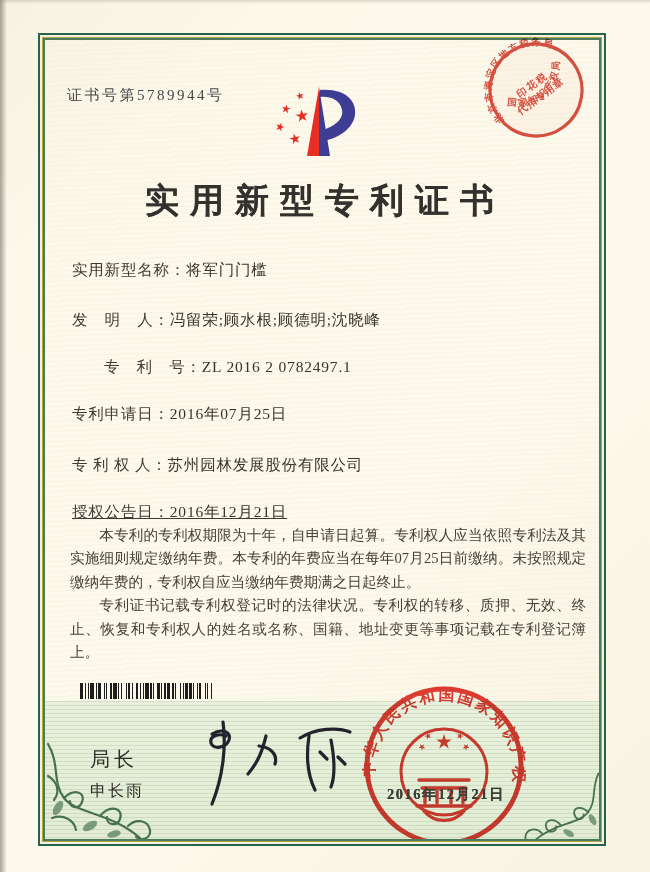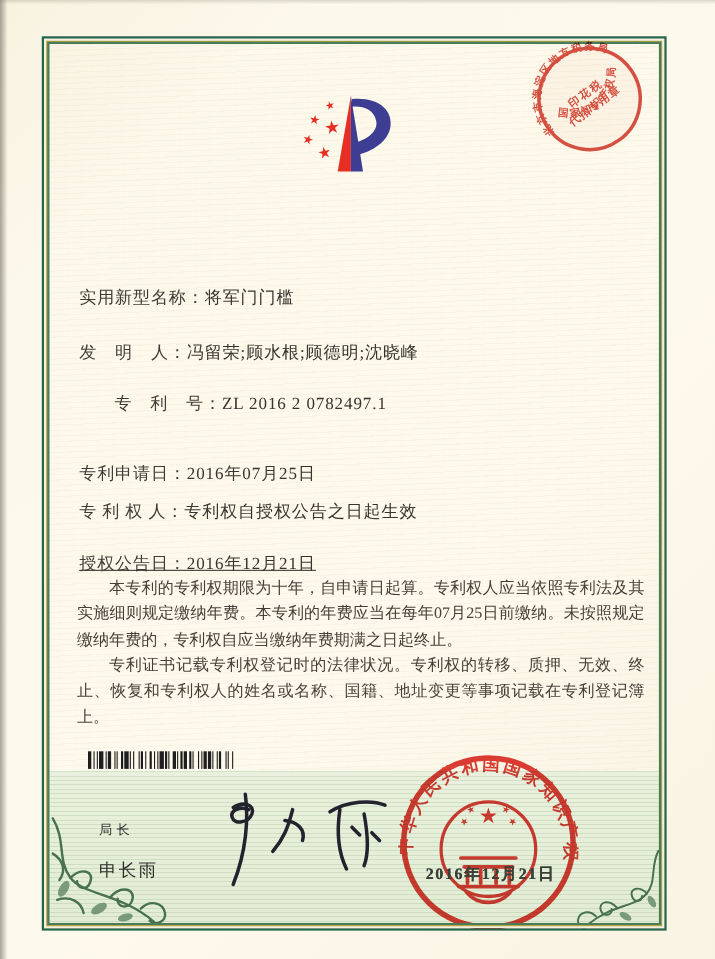--- a/index.html
+++ b/index.html
@@ -38,31 +38,31 @@
 
   .logo{position:absolute; left:271px; top:84px; width:96px; height:78px; z-index:2;}
 
   .title{
     position:absolute; left:0; right:0; top:178px; text-align:center;
     font-size:34px; font-weight:bold; letter-spacing:11px; color:#33312e; z-index:2;
     text-shadow:0 0 .5px #55504a;
   }
 
   .field{position:absolute; left:72px; font-size:15.5px; letter-spacing:.8px; color:#3d3a35; z-index:2; white-space:nowrap;}
-  .f0{top:260px;} .f1{top:310px;} .f2{top:357px;margin-left:32px;} .f3{top:420px;text-align:right;} .f4{top:455px;} .f5{top:502px;text-decoration:underline;}
+  .f0{top:260px;} .f1{top:310px;} .f2{top:357px;margin-left:32px;} .f3{top:404px;text-align:right;} .f4{top:455px;} .f5{top:502px;text-decoration:underline;}
   .field .lab{color:#3f3c37;} .field .val{color:#38342e;}
 
   .paras{position:absolute; left:70px; top:524px; width:516px; z-index:2;
     font-size:14.6px; line-height:23.4px; text-align:justify; color:#453f37;}
   .paras p{margin:0; text-indent:2em;}
 
   .barcode{position:absolute; left:80px; top:683px; width:164px; height:16px; display:flex; z-index:3;}
   .barcode div{height:100%;}
 
-  .sig-role{position:absolute; left:90px; top:746px; font-size:12px; letter-spacing:4px; color:#2e2c28; z-index:3;
+  .sig-role{position:absolute; left:90px; top:746px; font-size:20px; letter-spacing:4px; color:#2e2c28; z-index:3;
     font-family:Liberation Sans, sans-serif;}
   .sig-name{position:absolute; left:90px; top:781px; font-size:16px; letter-spacing:2px; color:#2e2c28; z-index:3;
     font-family:"Liberation Sans","DejaVu Sans",sans-serif;}
   .sig-script{position:absolute; left:182px; top:714px; width:178px; height:98px; z-index:3;}
 
   .big-seal{position:absolute; left:362px; top:684px; width:164px; height:164px; z-index:3;
     mix-blend-mode:multiply; opacity:.93;}
   .seal-date{position:absolute; left:387px; top:785px; font-size:14.5px; letter-spacing:1.5px;
     color:#3a4038; z-index:4; font-weight:bold; text-shadow:0 0 .4px #3a4038;}
 
@@ -80,50 +80,52 @@
 <body>
 
 <div class="page">
 
   <div class="texture-top"></div>
   <div class="band"></div>
   <div class="frame"></div>
   <div class="scan-edge-left"></div>
   <div class="scan-edge-top"></div>
 
+  <div class="cert-no">证书号第5789944号</div>
 
   <svg class="logo" viewBox="0 0 96 78">
     <defs>
       <polygon id="star-a" points="0,-1 0.224,-0.309 0.951,-0.309 0.363,0.118 0.588,0.809 0,0.382 -0.588,0.809 -0.363,0.118 -0.951,-0.309 -0.224,-0.309"></polygon>
     </defs>
     <path d="M 49,6 C 73,4 86,16 84,31 C 82,45 67,54 53,57 L 51,46 C 63,43 73,35 71,26 C 69,15 58,12 49,13 Z" fill="#3d3d94"></path>
     <polygon points="48,3 48,72 36,72" fill="#e62e24"></polygon>
     <polygon points="48,3 59,72 48,72" fill="#3d3d94"></polygon>
     <use href="#star-a" transform="translate(29,12) scale(4) rotate(-15)" fill="#e62e24"></use>
     <use href="#star-a" transform="translate(15,25) scale(4.6) rotate(10)" fill="#e62e24"></use>
     <use href="#star-a" transform="translate(31,32) scale(6.6) rotate(-8)" fill="#e62e24"></use>
     <use href="#star-a" transform="translate(9,43) scale(4.6) rotate(18)" fill="#e62e24"></use>
     <use href="#star-a" transform="translate(24,55) scale(5.6) rotate(-12)" fill="#e62e24"></use>
   </svg>
 
+  <div class="title">实用新型专利证书</div>
 
   <div class="field f1">
     <span class="lab">发　明　人：</span><span class="val">冯留荣;顾水根;顾德明;沈晓峰</span>
   </div>
   <div class="field f0">
     <span class="lab">实用新型名称：</span><span class="val">将军门门槛</span>
   </div>
   <div class="field f2">
     <span class="lab">专　利　号：</span><span class="val">ZL 2016 2 0782497.1</span>
   </div>
   <div class="field f3">
     <span class="lab">专利申请日：</span><span class="val">2016年07月25日</span>
   </div>
   <div class="field f4">
-    <span class="lab">专 利 权 人：</span><span class="val">专利权自授权公告之日起生效</span>
+    <span class="lab">专 利 权 人：</span><span class="val">苏州园林发展股份有限公司</span>
   </div>
   <div class="field f5">
     <span class="lab">授权公告日：</span><span class="val">2016年12月21日</span>
   </div>
 
   <div class="paras">
     <p>本专利的专利权期限为十年，自申请日起算。专利权人应当依照专利法及其实施细则规定缴纳年费。本专利的年费应当在每年07月25日前缴纳。未按照规定缴纳年费的，专利权自应当缴纳年费期满之日起终止。</p>
     <p>专利证书记载专利权登记时的法律状况。专利权的转移、质押、无效、终止、恢复和专利权人的姓名或名称、国籍、地址变更等事项记载在专利登记簿上。</p>
   </div>
 

